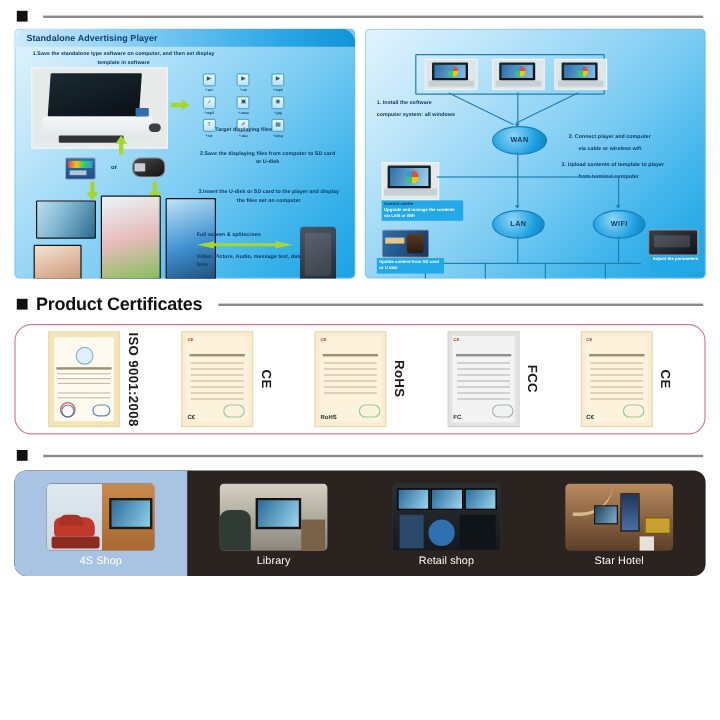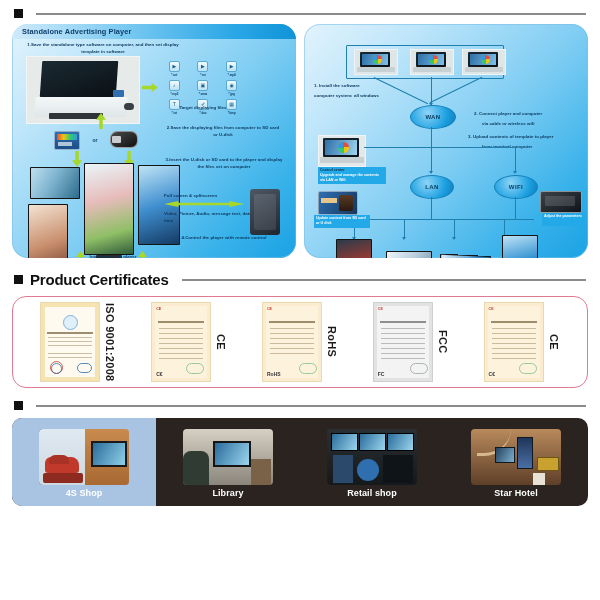--- a/index.html
+++ b/index.html
@@ -12,21 +12,21 @@
   
   .sec-head{display:flex;align-items:center;gap:7px;padding:0 14px;}
   .sec-bullet{width:9px;height:9px;background:#111;flex:0 0 auto;}
   .sec-title{font-size:15px;font-weight:bold;letter-spacing:-.2px;white-space:nowrap;}
   .sec-rule{flex:1 1 auto;height:2px;background:#8b8b8b;margin-left:6px;}
 
   
   #operation-steps{padding-top:9px;}
   .panels{display:flex;gap:8px;padding:6px 12px 0 12px;}
   .panel{
-    position:relative;flex:1 1 0;height:234px;border-radius:16px;overflow:hidden;
+    position:relative;flex:1 1 0;height:208px;border-radius:4px;overflow:hidden;
     background:linear-gradient(135deg,#e3f3fd 0%,#bfe6fa 22%,#7fcdf3 55%,#39b2ea 82%,#1aa2e4 100%);
     box-shadow:inset 0 0 0 1px rgba(120,190,230,.55);
   }
   .panel-head{
     height:15px;border-top-left-radius:12px;border-top-right-radius:12px;
     background:linear-gradient(90deg,#cfeafb 0%,#7ecbf2 38%,#2ba7e6 78%,#0f93d8 100%);
     display:flex;align-items:center;padding-left:10px;
   }
   .panel-head span{font-size:7.4px;font-weight:bold;color:#0f3f6b;letter-spacing:.1px;}
   .panel-body{position:absolute;inset:15px 0 0 0;}
@@ -114,21 +114,21 @@
   .apps{
     margin:8px 12px 0 12px;height:88px;background:#2b2320;border-radius:10px;
     display:flex;align-items:stretch;overflow:hidden;
   }
   .app{
     flex:1 1 0;display:flex;flex-direction:column;align-items:center;justify-content:center;gap:3px;
     padding:6px 4px 4px 4px;box-sizing:border-box;position:relative;
   }
   .app.active{background:#a8c4e2;}
   .app-img{width:90px;height:56px;border-radius:4px;overflow:hidden;position:relative;background:#333;}
-  .app-label{font-size:9px;font-weight:bold;color:#ffffff;letter-spacing:.1px;}
+  .app-label{font-size:9px;font-weight:normal;color:#ffffff;letter-spacing:.1px;}
   .app.active .app-label{color:#ffffff;}
 </style>
 </head>
 <body>
 
 <div class="page">
 
   <div id="operation-steps">
     <div class="sec-head">
       <div class="sec-bullet"></div>

